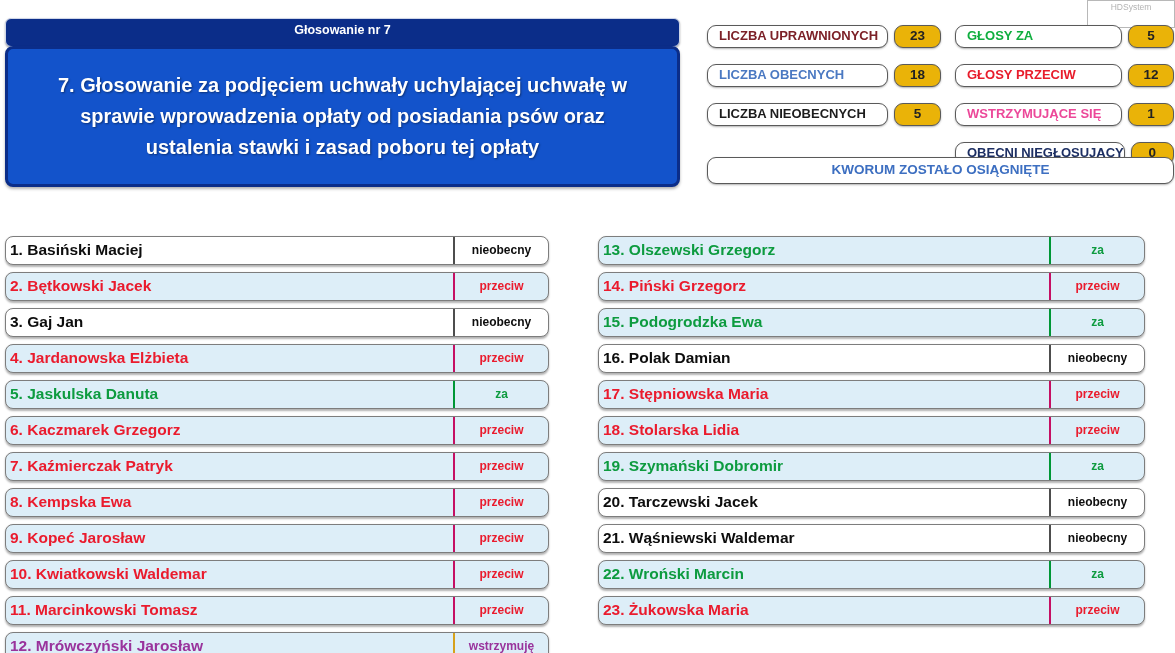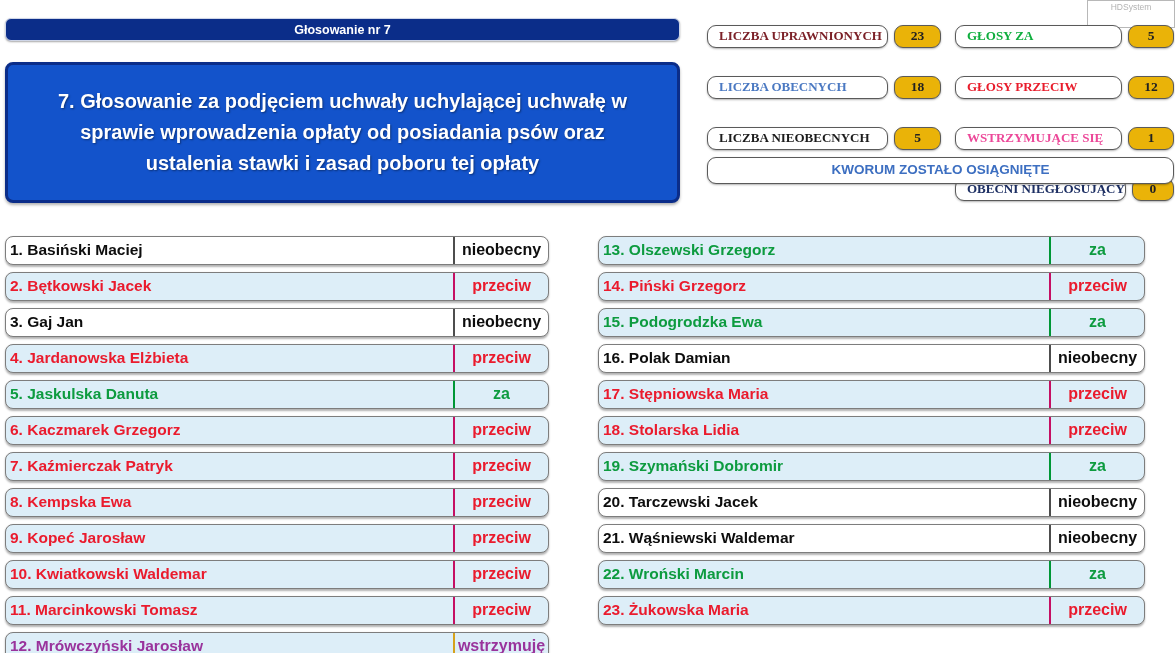--- a/index.html
+++ b/index.html
@@ -6,35 +6,35 @@
   html,body { width:1175px; height:653px; background:#ffffff; overflow:hidden;
               font-family:"Liberation Sans", sans-serif; }
   #page { position:relative; width:1175px; height:653px; background:#fff; }
 
   
   .brand-badge { position:absolute; left:1087px; top:0; width:88px; height:28px;
     border:1px solid #b8b8b8; background:#fff; color:#b3b3b3; font-size:8.5px;
     text-align:center; line-height:13px; }
 
   
-  .vote-header { position:absolute; left:5px; top:18px; width:675px; height:23px;
+  .vote-header { position:absolute; left:5px; top:18px; width:675px; height:29px;
     background:var(--accent-navy); border-radius:6px; border:1px solid #cfd6e8;
     color:#fff; font-weight:bold; font-size:12.5px; text-align:center; line-height:22px;
     box-shadow:0 1px 2px rgba(0,0,0,.35); }
   .vote-subject { position:absolute; left:5px; top:46px; width:675px; height:141px;
     background:var(--accent-blue); border:3px solid var(--accent-navy); border-radius:8px;
     color:#fff; font-weight:bold; font-size:20px; line-height:1.55; text-align:center;
     display:flex; align-items:center; justify-content:center; padding:0 36px;
-    text-shadow:1px 1px 2px rgba(0,0,0,.4); box-shadow:0 2px 3px rgba(0,0,0,.3);margin-top:16px; }
+    text-shadow:1px 1px 2px rgba(0,0,0,.4); box-shadow:0 2px 3px rgba(0,0,0,.3); }
 
   
   .stats-group { position:absolute; }
   .stats-left  { left:707px; top:25px; width:234px; }
   .stats-right { left:955px; top:25px; width:219px; }
-  .stat-row { display:flex; gap:6px; margin-bottom:28px;font-family:Liberation Serif, serif; }
+  .stat-row { display:flex; gap:6px; margin-bottom:16px; }
   .stat-label { flex:1; height:23px; background:#fff; border:1.5px solid #5a5a5a;
     border-radius:9px; font-weight:bold; font-size:13px; line-height:20px;
     padding-left:11px; white-space:nowrap; box-shadow:0 1px 2px rgba(0,0,0,.3); }
   .stat-value { width:47px; height:23px; background:#eab308; border:1.5px solid #5a5a5a;
     border-radius:9px; font-weight:bold; font-size:13.5px; line-height:20px;
     text-align:center; color:#222; box-shadow:0 1px 2px rgba(0,0,0,.3); }
   .stats-right .stat-value { width:46px; }
   .quorum-banner { position:absolute; left:707px; top:157px; width:467px; height:27px;
     background:#fff; border:1.5px solid #5a5a5a; border-radius:9px; font-weight:bold;
     font-size:13.5px; line-height:24px; text-align:center;
@@ -43,21 +43,21 @@
   
   .members-col { position:absolute; top:236px; }
   .members-col.left  { left:5px;   width:544px; }
   .members-col.right { left:598px; width:547px; }
   .member-row { display:flex; align-items:stretch; height:29px; margin-bottom:7px;
     border:1.5px solid #7d7d7d; border-radius:8px; overflow:hidden; background:#fff;
     box-shadow:0 1.5px 2px rgba(0,0,0,.3); }
   .member-name { flex:1; font-weight:bold; font-size:15.5px; line-height:26px;
     padding-left:4px; white-space:nowrap; overflow:hidden; }
   .vote-divider { width:2px; }
-  .vote-value { width:93px; font-weight:bold; font-size:16px; line-height:26px;
+  .vote-value { width:93px; font-weight:bold; font-size:12px; line-height:26px;
     text-align:center; white-space:nowrap; }
 
   .member-row.vote-za        { background:var(--row-blue); }
   .member-row.vote-za .member-name,
   .member-row.vote-za .vote-value   { color:var(--za); }
   .member-row.vote-za .vote-divider { background:var(--za-divider); }
 
   .member-row.vote-przeciw   { background:var(--row-blue); }
   .member-row.vote-przeciw .member-name,
   .member-row.vote-przeciw .vote-value   { color:var(--przeciw); }

